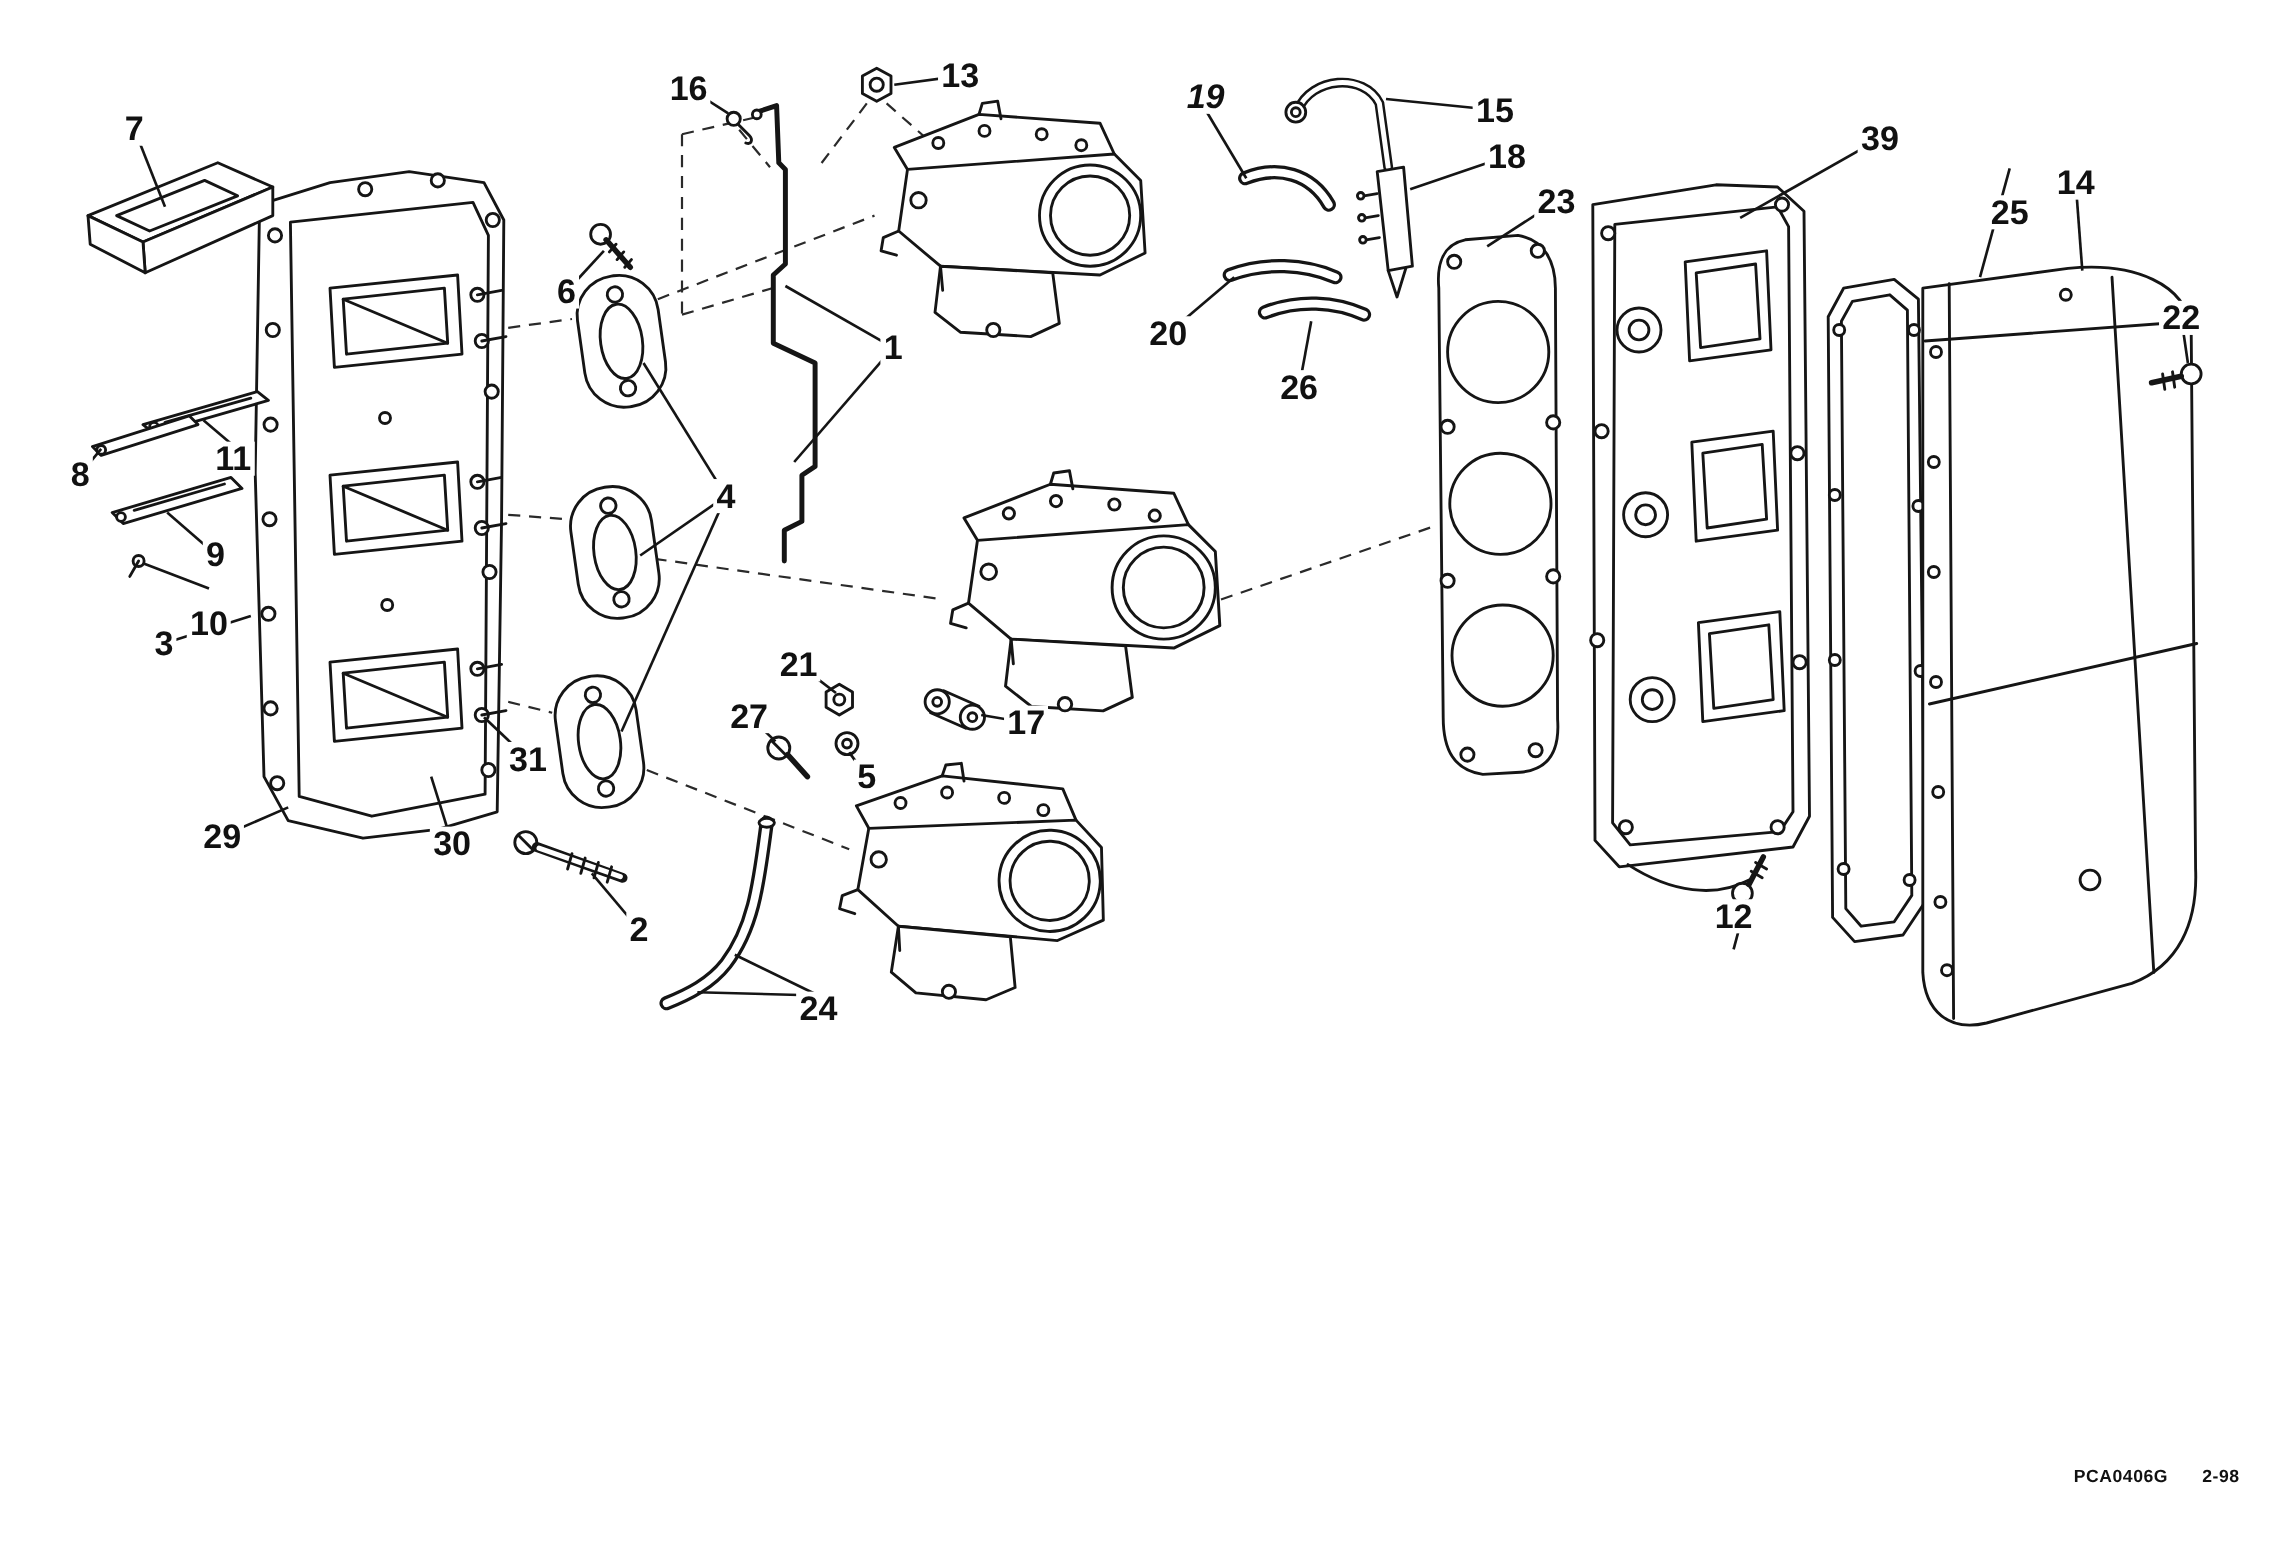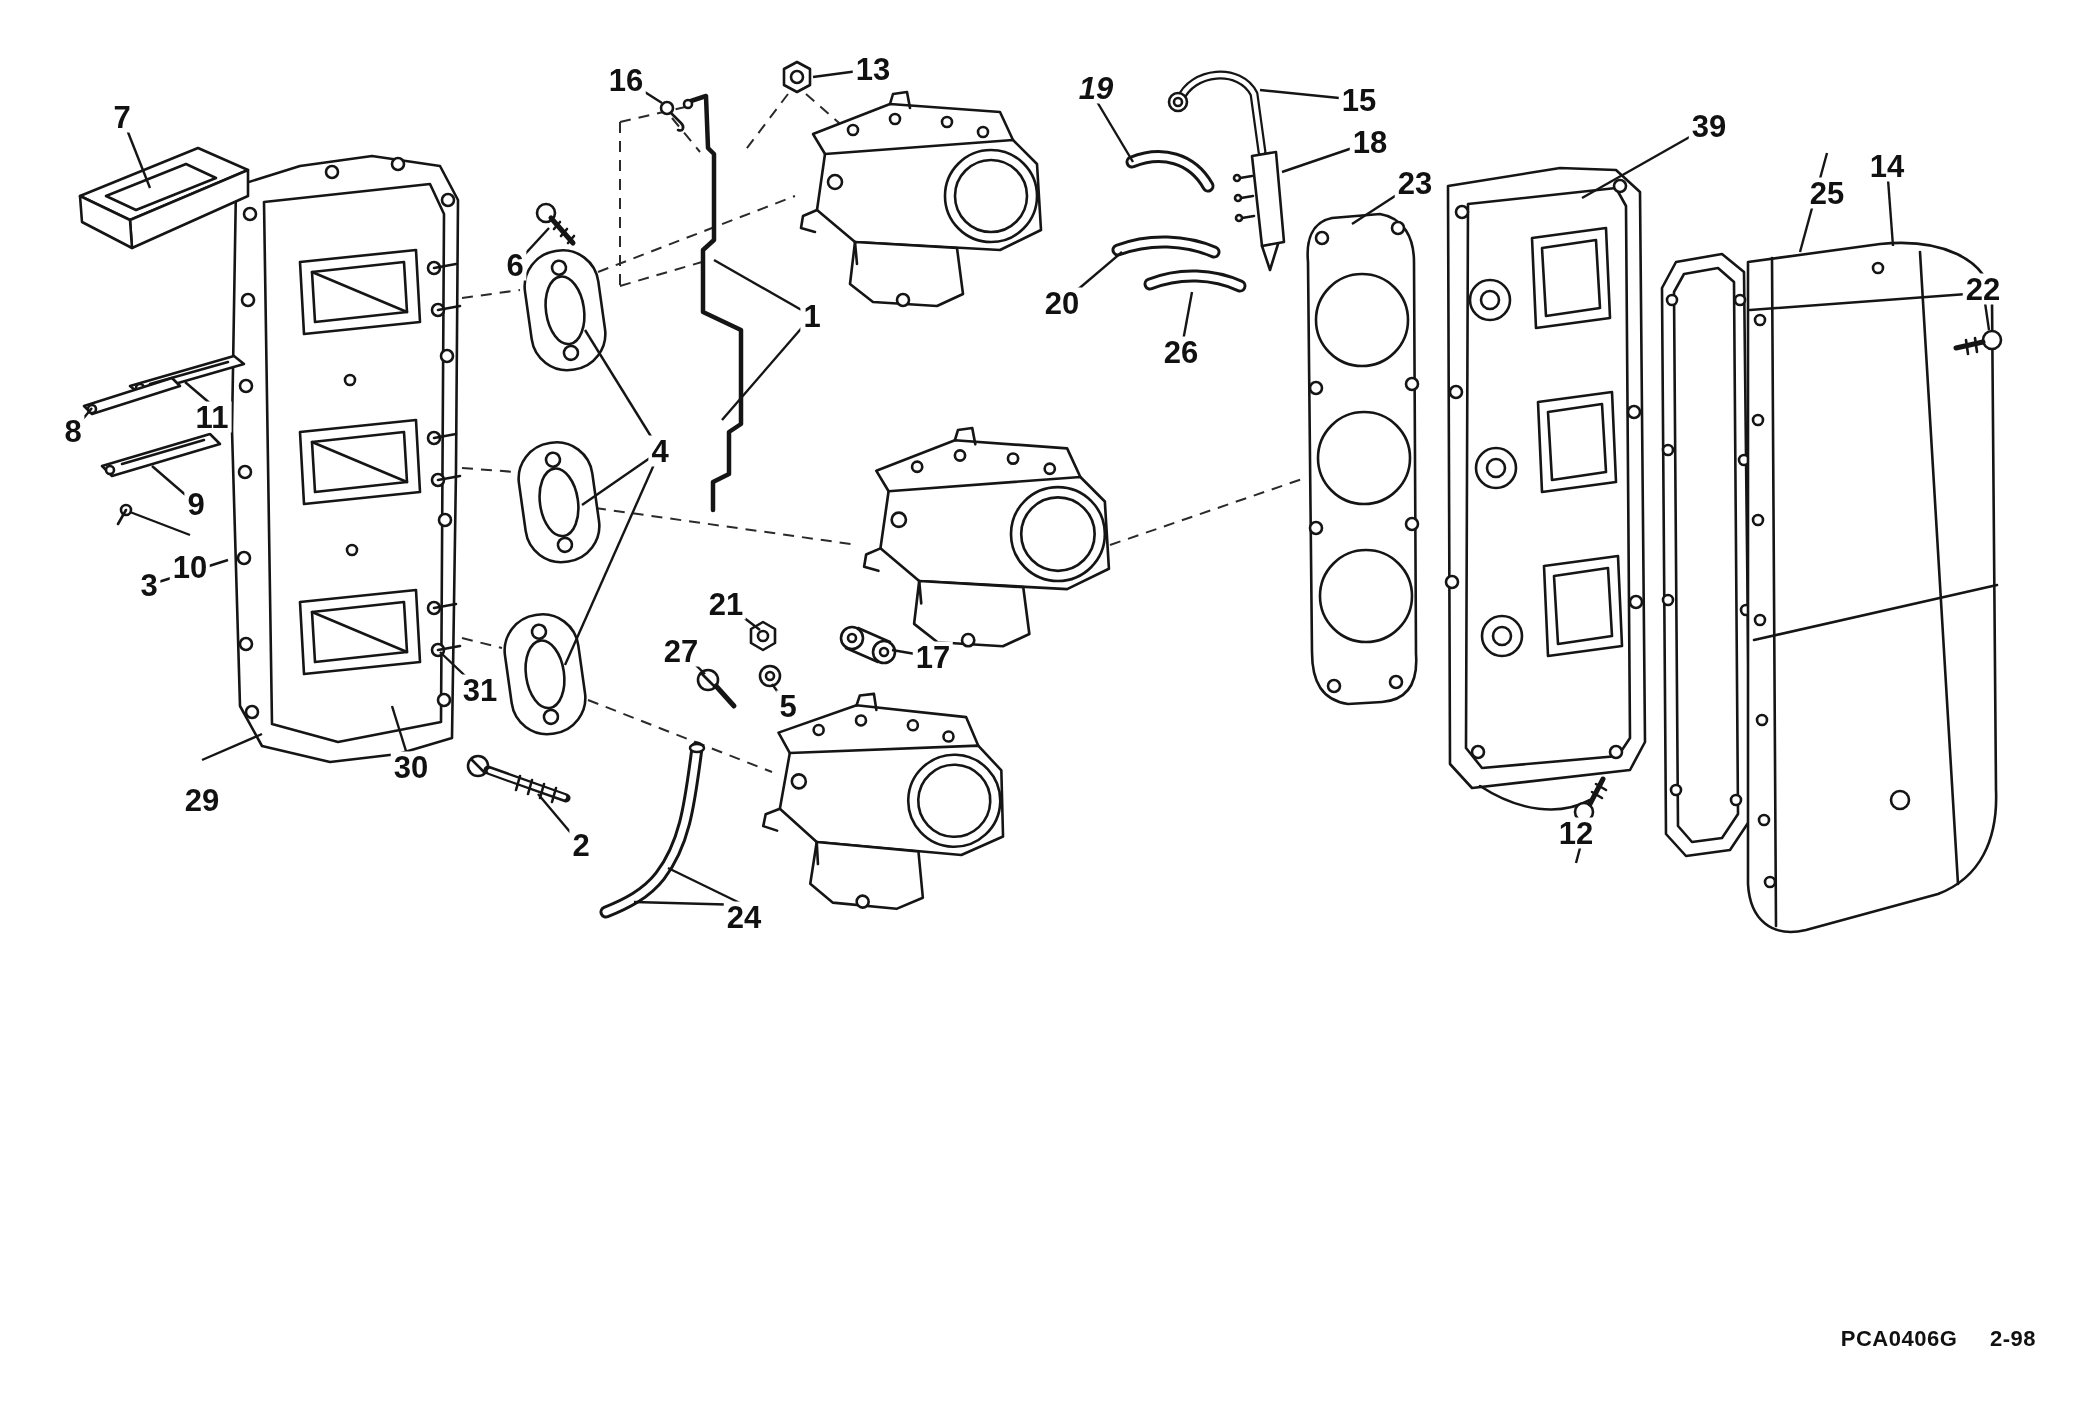--- a/index.html
+++ b/index.html
@@ -10,21 +10,21 @@
   .fw{fill:#ffffff;stroke:#151515;stroke-width:2.6;stroke-linejoin:round;}
   .dash{fill:none;stroke:#2a2a2a;stroke-width:2;stroke-dasharray:11 8;}
   .tube-o{fill:none;stroke:#151515;stroke-width:13;stroke-linecap:round;}
   .tube-i{fill:none;stroke:#ffffff;stroke-width:7;stroke-linecap:round;}
   .pipe-o{fill:none;stroke:#151515;stroke-width:9;stroke-linecap:round;}
   .pipe-i{fill:none;stroke:#ffffff;stroke-width:4.5;stroke-linecap:round;}
   .shaft{fill:none;stroke:#151515;stroke-width:5;stroke-linecap:round;}
   #leader-lines line{stroke:#151515;stroke-width:2.4;}
   .callout{position:absolute;transform:translate(-50%,-50%);font-weight:bold;
            font-size:31px;color:#111;background:#fff;padding:0 3px;line-height:1;}
-  #footer{position:absolute;right:44px;bottom:72px;font-weight:bold;font-size:22px;
+  #footer{position:absolute;right:44px;bottom:72px;font-weight:bold;font-size:16px;
           color:#111;letter-spacing:.5px;}
   #footer span{margin-left:26px;}
 </style>
 </head>
 <body>
 
 <div id="stage">
 
   <svg id="drawing" width="2080" height="1424" viewBox="0 0 2080 1424">
 
@@ -358,21 +358,21 @@
       <div class="callout" style="left: 1181px; top: 352px;">26</div>
       <div class="callout" style="left: 196px; top: 504px;">9</div>
       <div class="callout" style="left: 190px; top: 535px; margin-top: 32px;">10</div>
       <div class="callout" style="left: 149px; top: 585px;">3</div>
       <div class="callout" style="left: 660px; top: 451px;">4</div>
       <div class="callout" style="left: 726px; top: 604px;">21</div>
       <div class="callout" style="left: 681px; top: 651px;">27</div>
       <div class="callout" style="left: 933px; top: 657px;">17</div>
       <div class="callout" style="left: 788px; top: 706px;">5</div>
       <div class="callout" style="left: 480px; top: 690px;">31</div>
-      <div class="callout" style="left: 202px; top: 800px;">29</div>
+      <div class="callout" style="left: 202px; top: 760px;">29</div>
       <div class="callout" style="left: 411px; top: 767px;">30</div>
       <div class="callout" style="left: 581px; top: 845px;">2</div>
       <div class="callout" style="left: 744px; top: 905px; margin-top: 12px;">24</div>
       <div class="callout" style="left: 1576px; top: 833px;">12</div>
     </div>
 
   <div id="footer">
     <span>PCA0406G</span>
     <span>2-98</span>
   </div>

